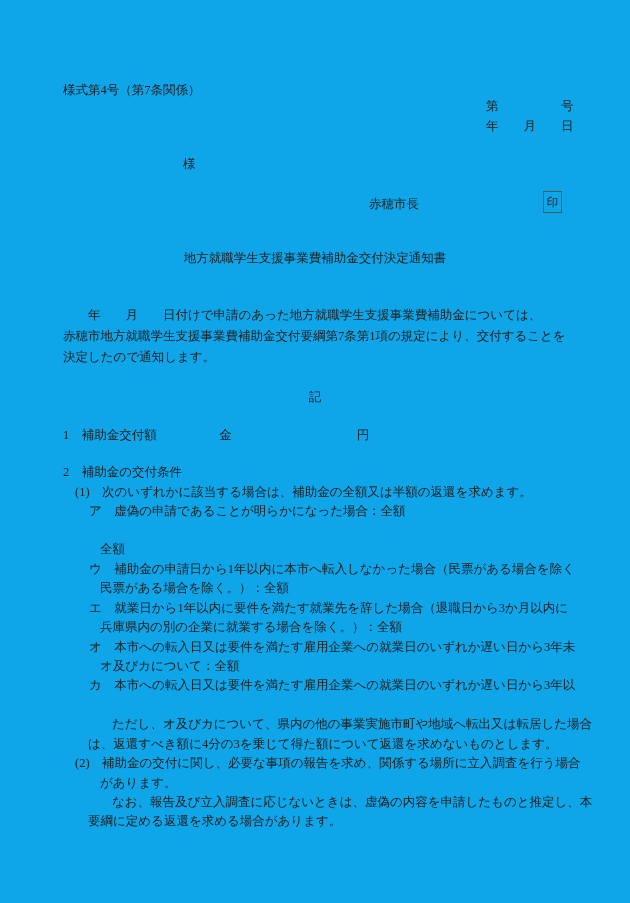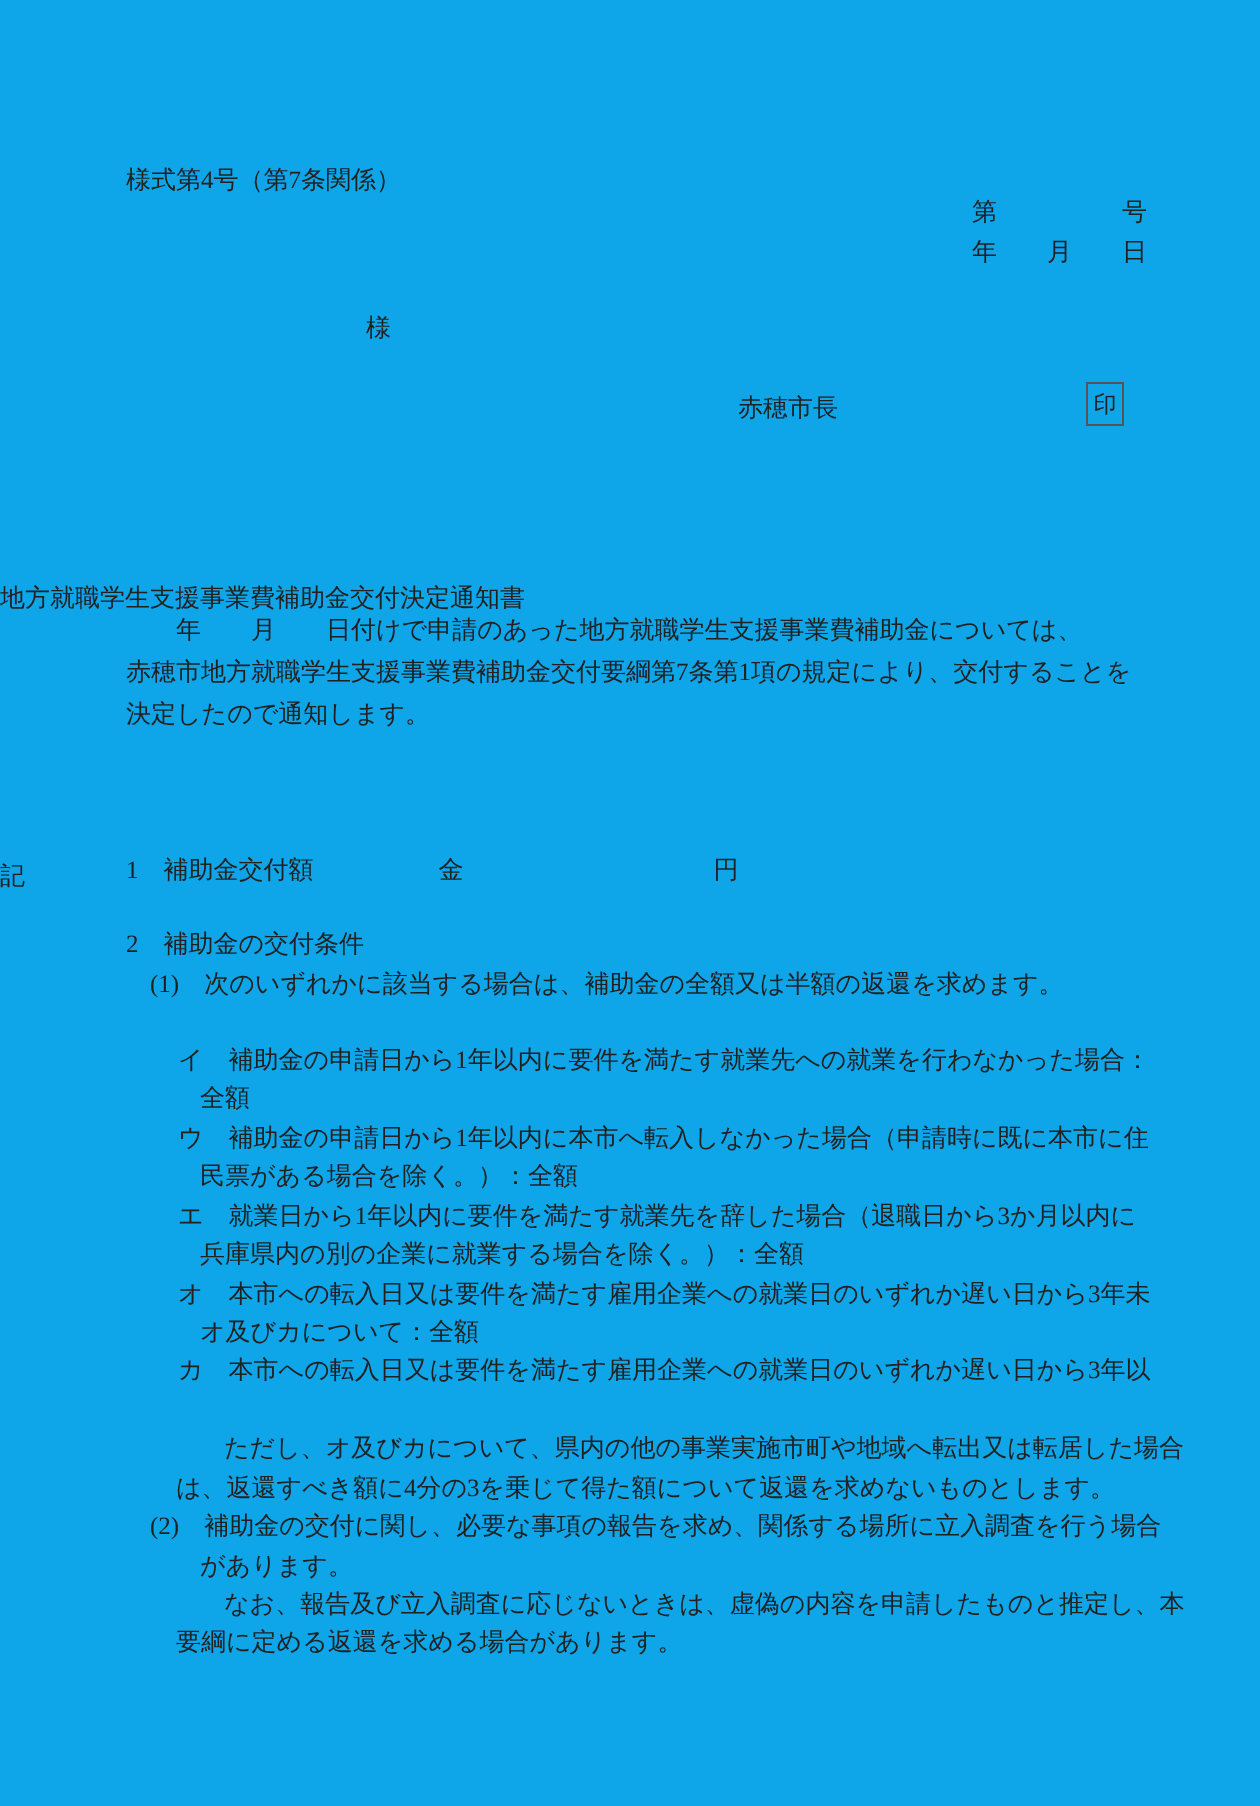--- a/index.html
+++ b/index.html
@@ -14,21 +14,21 @@
     overflow:hidden;
   }
   .ln{
     position:absolute;
     white-space:nowrap;
     line-height:15px;
   }
   .center{
     left:0;
     width:630px;
-    margin-top:41px;
+    text-align:center;
   }
   .seal-box{
     position:absolute;
     left:543px;
     top:191px;
     width:17px;
     height:20px;
     border:1px solid #555;
     display:flex;
     align-items:center;
@@ -58,23 +58,23 @@
   <div class="ln" style="left:63px;top:329px">赤穂市地方就職学生支援事業費補助金交付要綱第7条第1項の規定により、交付することを</div>
   <div class="ln" style="left:63px;top:350px">決定したので通知します。</div>
 
   <div class="ln center" style="top:390px">記</div>
 
   <div class="ln" style="left:63px;top:428px">1　補助金交付額　　　　　金　　　　　　　　　　円</div>
 
   <div class="ln" style="left:63px;top:465px">2　補助金の交付条件</div>
 
   <div class="ln" style="left:75px;top:485px">(1)　次のいずれかに該当する場合は、補助金の全額又は半額の返還を求めます。</div>
-  <div class="ln" style="left:89px;top:523px">イ　補助金の申請日から1年以内に要件を満たす就業先への就業を行わなかった場合：</div>
+  <div class="ln" style="left:89px;top:504px">ア　虚偽の申請であることが明らかになった場合：全額</div>
   <div class="ln" style="left:100px;top:542px">全額</div>
-  <div class="ln" style="left:89px;top:562px">ウ　補助金の申請日から1年以内に本市へ転入しなかった場合（申請時に既に本市に住</div>
+  <div class="ln" style="left:89px;top:562px">ウ　補助金の申請日から1年以内に本市へ転入しなかった場合（民票がある場合を除く</div>
   <div class="ln" style="left:100px;top:581px">民票がある場合を除く。）：全額</div>
   <div class="ln" style="left:89px;top:601px">エ　就業日から1年以内に要件を満たす就業先を辞した場合（退職日から3か月以内に</div>
   <div class="ln" style="left:100px;top:620px">兵庫県内の別の企業に就業する場合を除く。）：全額</div>
   <div class="ln" style="left:89px;top:640px">オ　本市への転入日又は要件を満たす雇用企業への就業日のいずれか遅い日から3年未</div>
   <div class="ln" style="left:100px;top:659px">オ及びカについて：全額</div>
   <div class="ln" style="left:89px;top:678px">カ　本市への転入日又は要件を満たす雇用企業への就業日のいずれか遅い日から3年以</div>
   <div class="ln" style="left:112px;top:717px">ただし、オ及びカについて、県内の他の事業実施市町や地域へ転出又は転居した場合</div>
   <div class="ln" style="left:88px;top:737px">は、返還すべき額に4分の3を乗じて得た額について返還を求めないものとします。</div>
   <div class="ln" style="left:75px;top:756px">(2)　補助金の交付に関し、必要な事項の報告を求め、関係する場所に立入調査を行う場合</div>
   <div class="ln" style="left:100px;top:776px">があります。</div>

